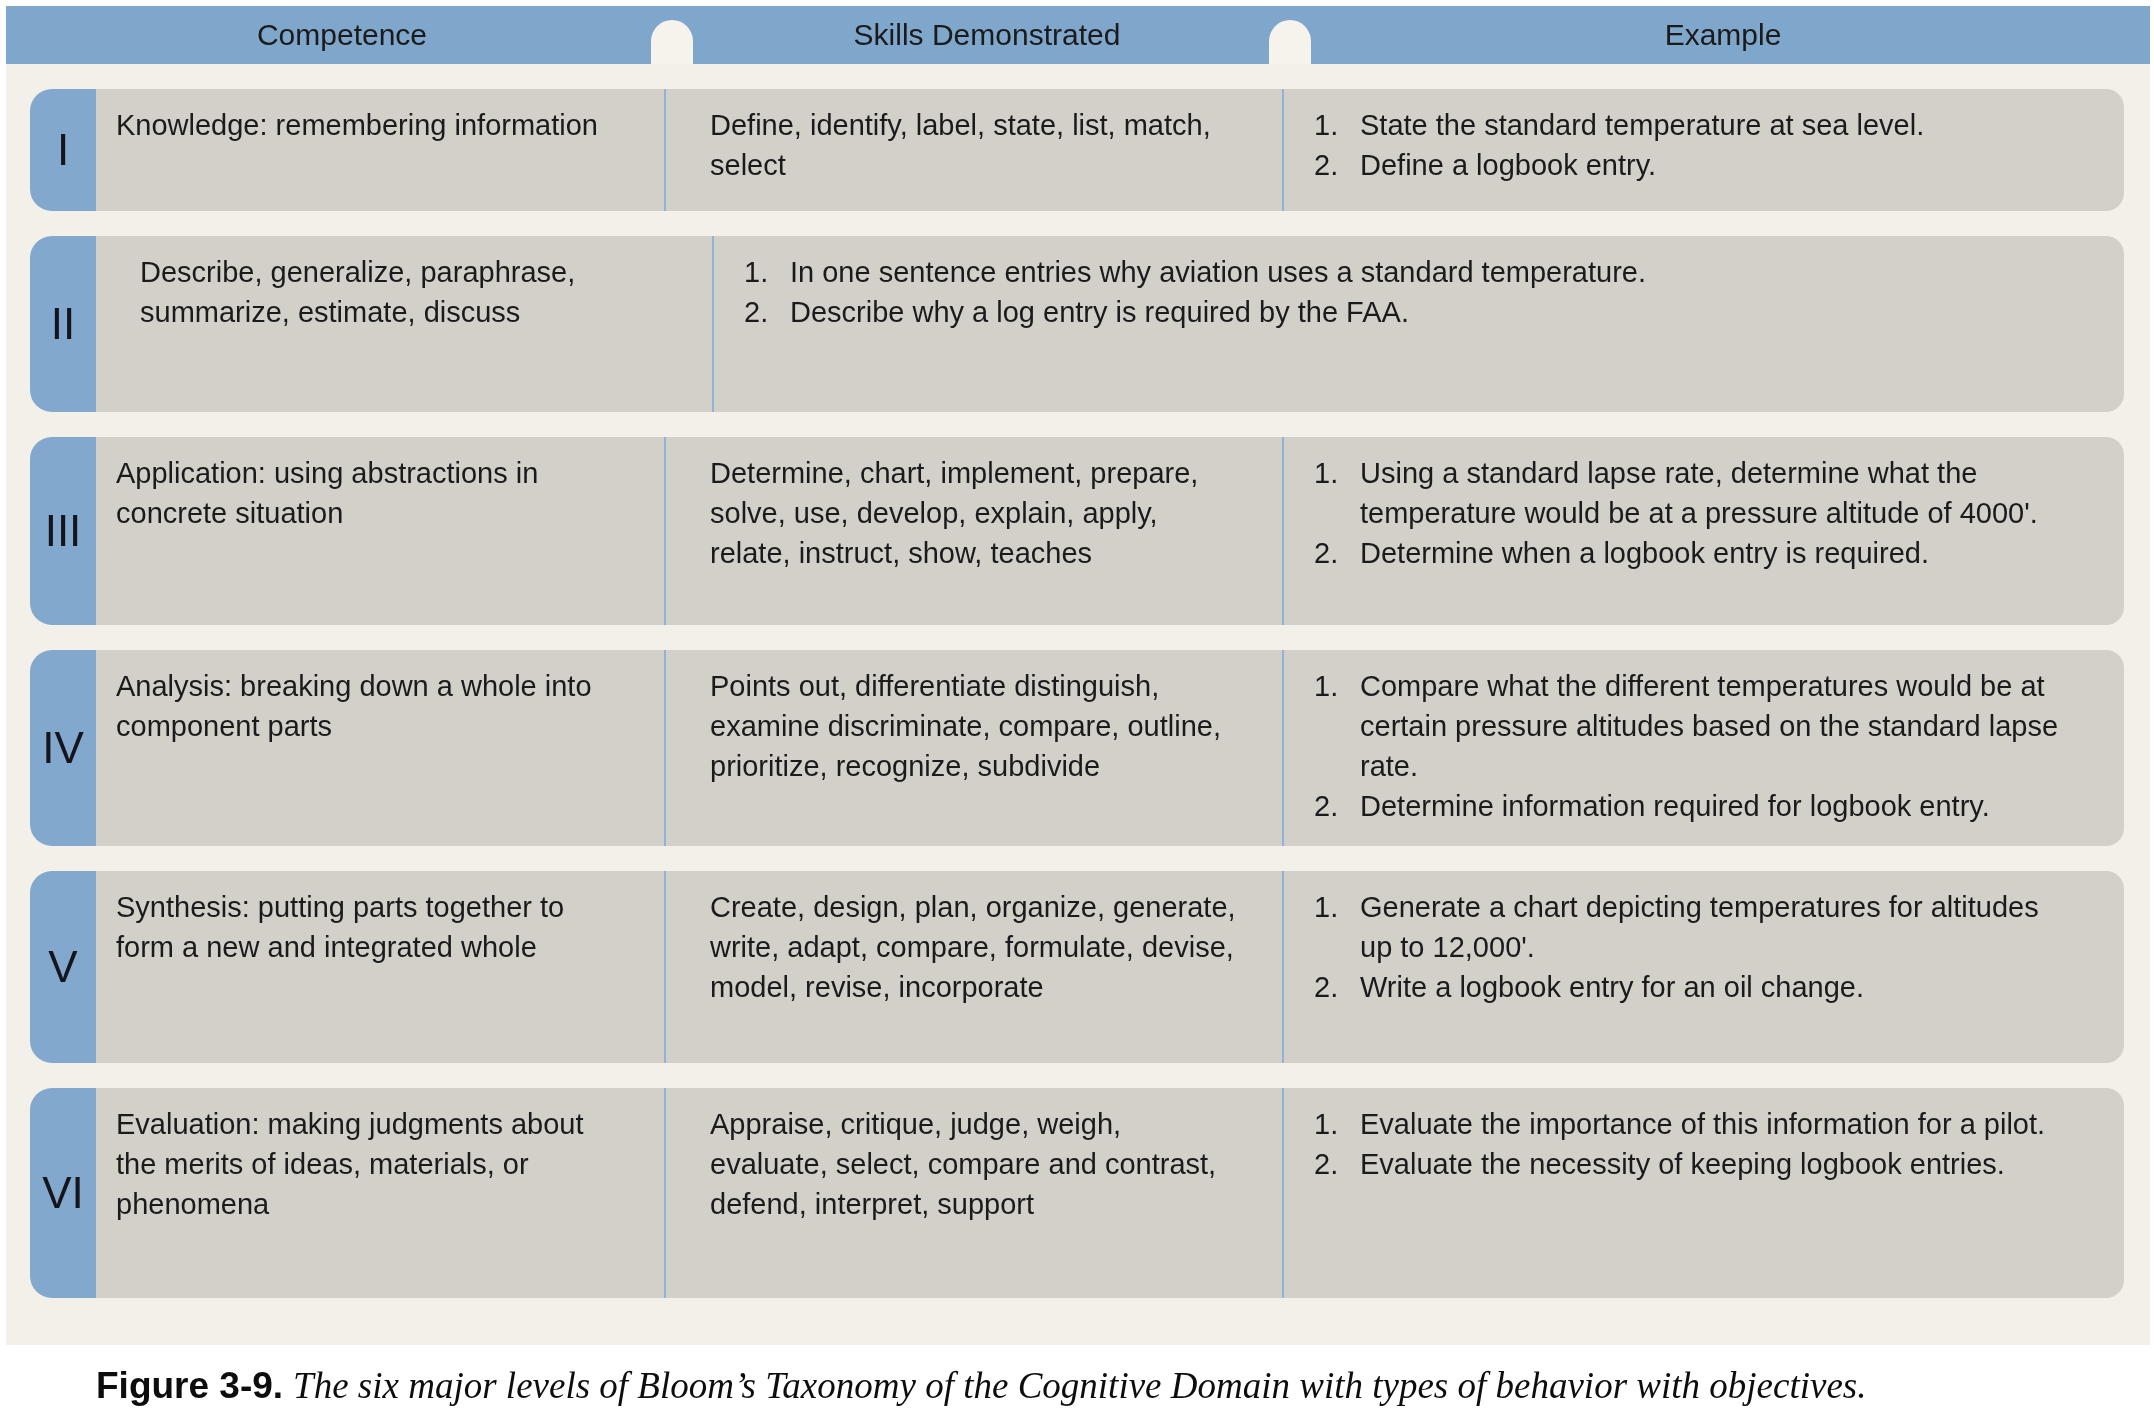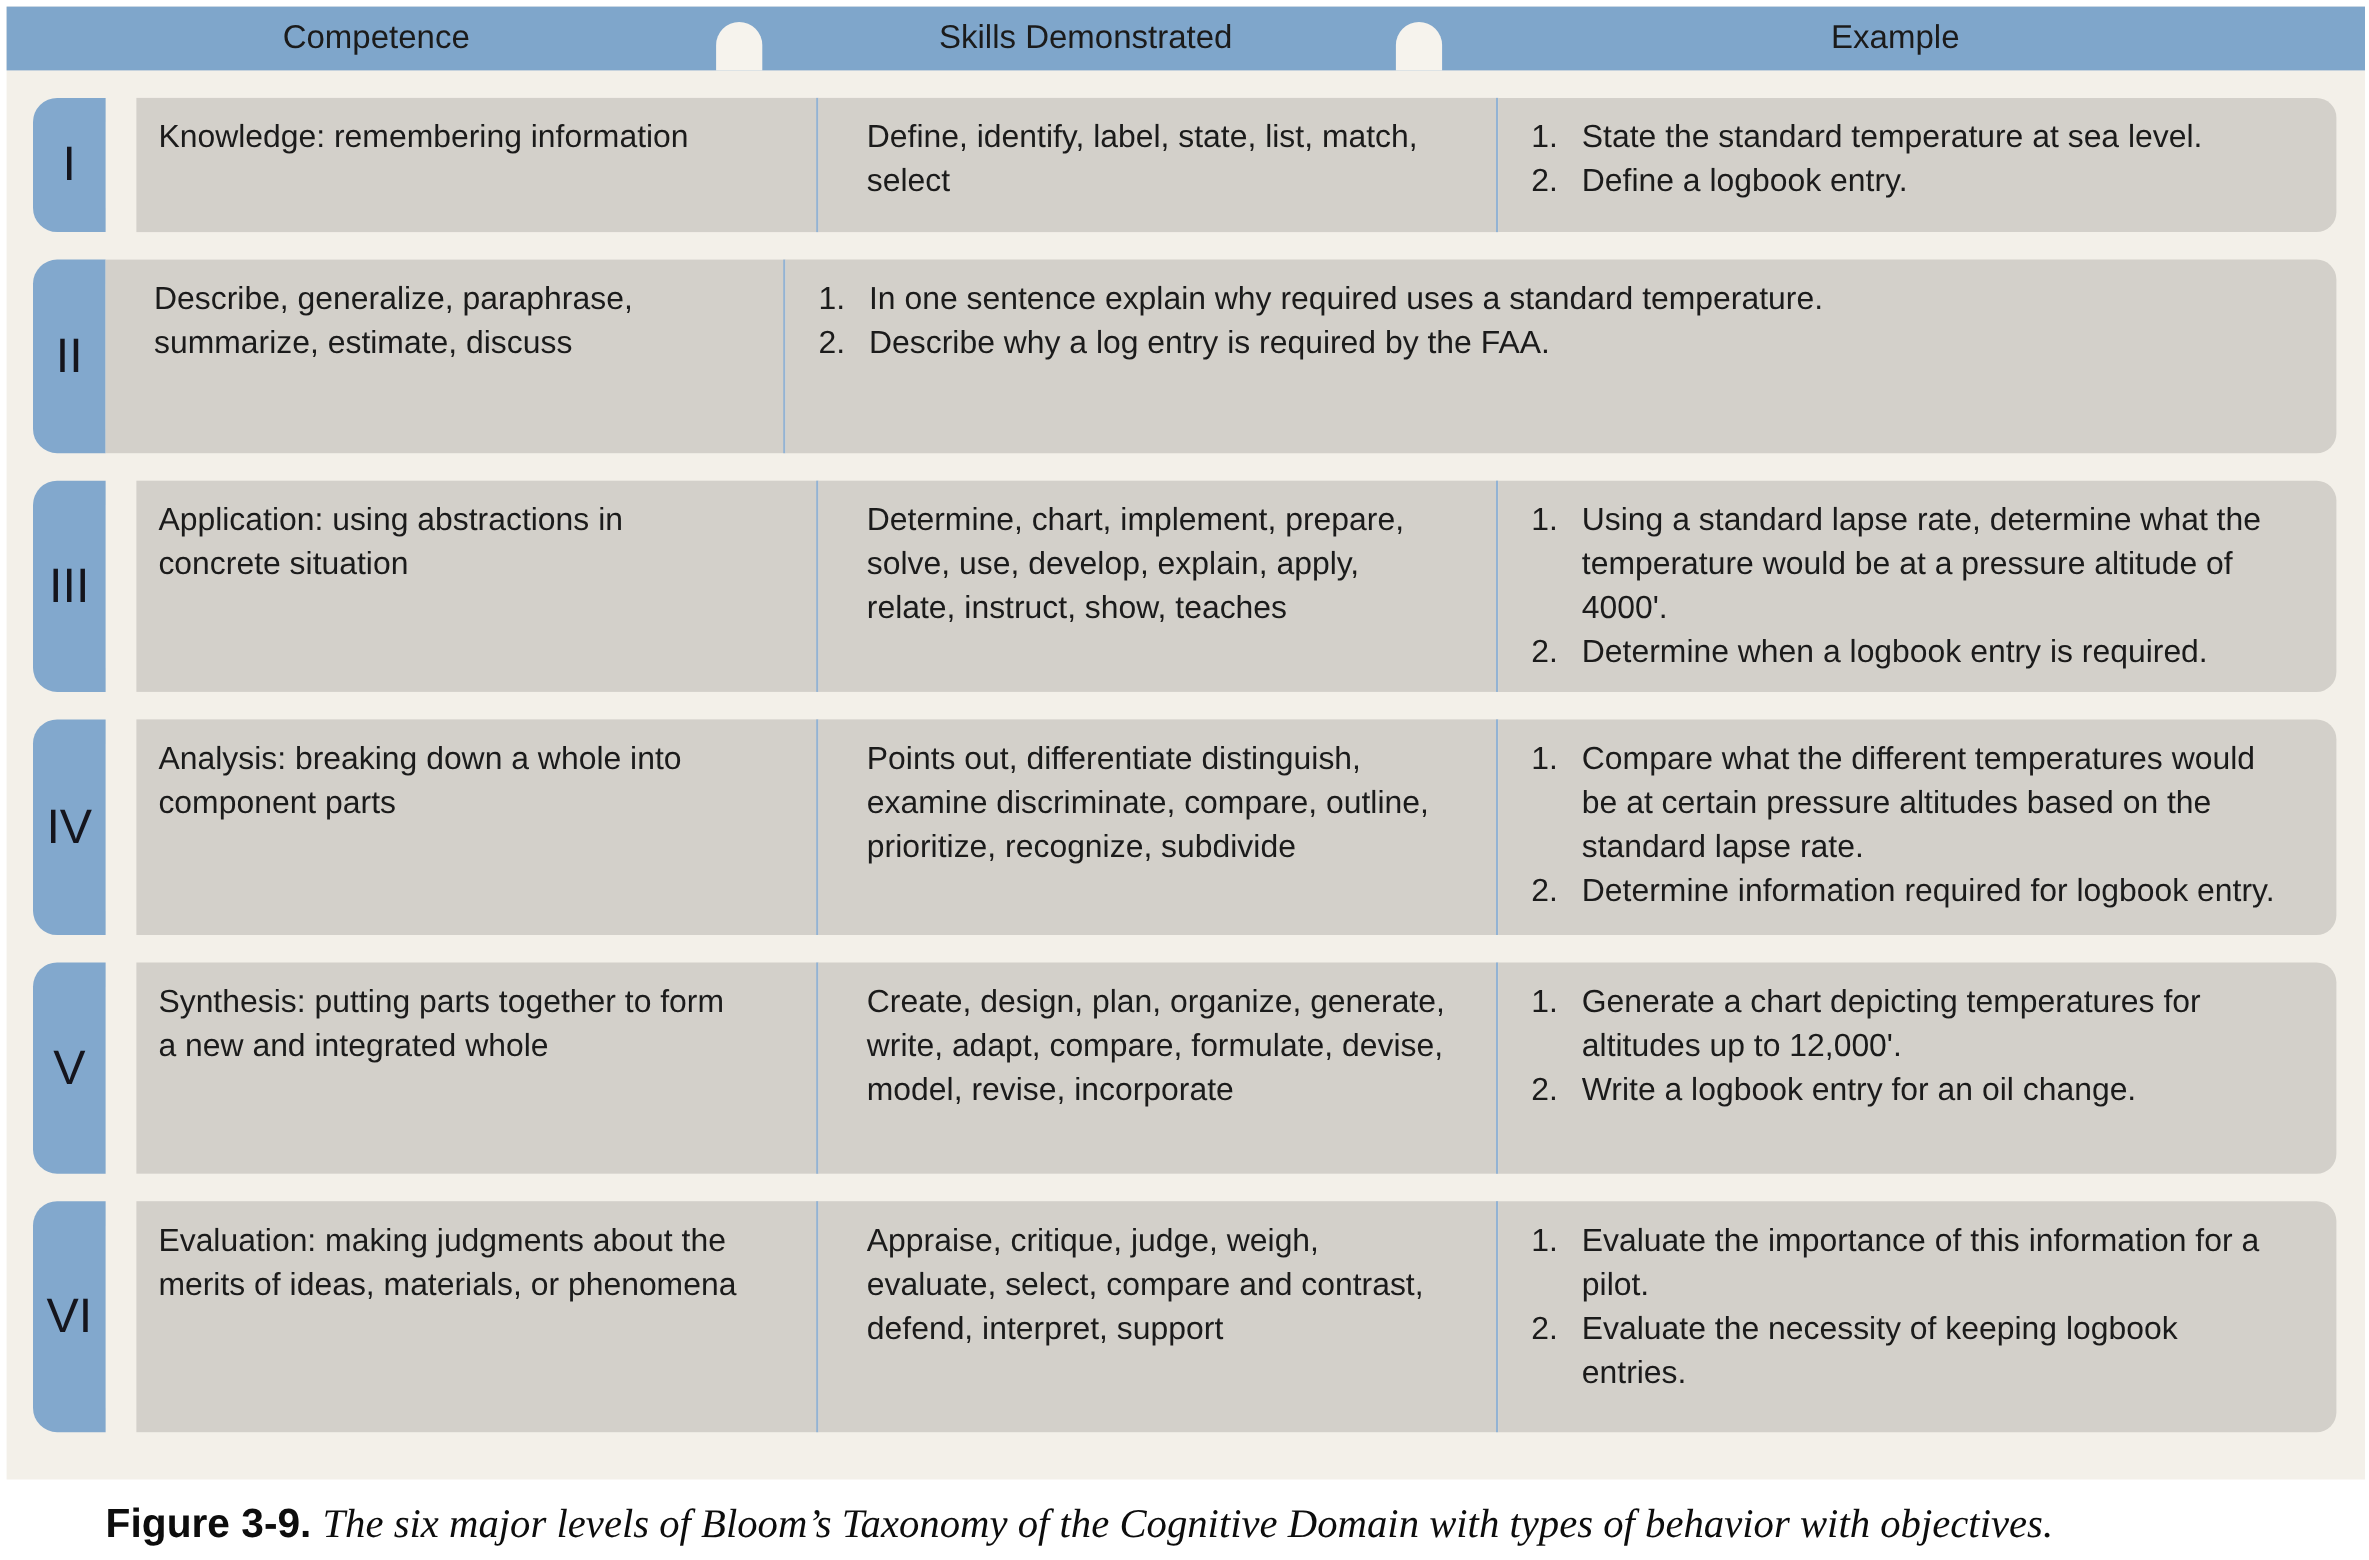--- a/index.html
+++ b/index.html
@@ -65,24 +65,23 @@
     color: #15151d;
   }
   .cell {
     background: var(--row-gray, #d3d0ca);
     box-sizing: border-box;
     font-size: 29px;
     line-height: 1.38;
     padding: 16px 20px;
   }
   .competence {
-    width: 620px;
+    width: 570px;
     border-right: 2px solid var(--divider-blue, #93b3d4);
     padding-right: 60px;
-    margin-left: 28px;
   }
   .skills {
     width: 618px;
     border-right: 2px solid var(--divider-blue, #93b3d4);
     padding-left: 44px;
     padding-right: 40px;
   }
   .example {
     flex: 1;
     border-radius: 0 18px 18px 0;
@@ -133,21 +132,21 @@
   </div>
 </div>
   </div>
 
   <div class="row">
     <div class="tab t-numeral">II</div>
     <div class="cell skills t-skills">Describe, generalize, paraphrase, summarize, estimate, discuss</div>
     <div class="cell example t-example">
   <div class="ex-item">
     <span class="ex-num">1.</span>
-    <span class="ex-text">In one sentence explain why required uses a standard temperature.</span>
+    <span class="ex-text">In one sentence entries why aviation uses a standard temperature.</span>
   </div>
 
   <div class="ex-item">
     <span class="ex-num">2.</span>
     <span class="ex-text">Describe why a log entry is required by the FAA.</span>
   </div>
 </div>
   </div>
 
   <div class="row">

